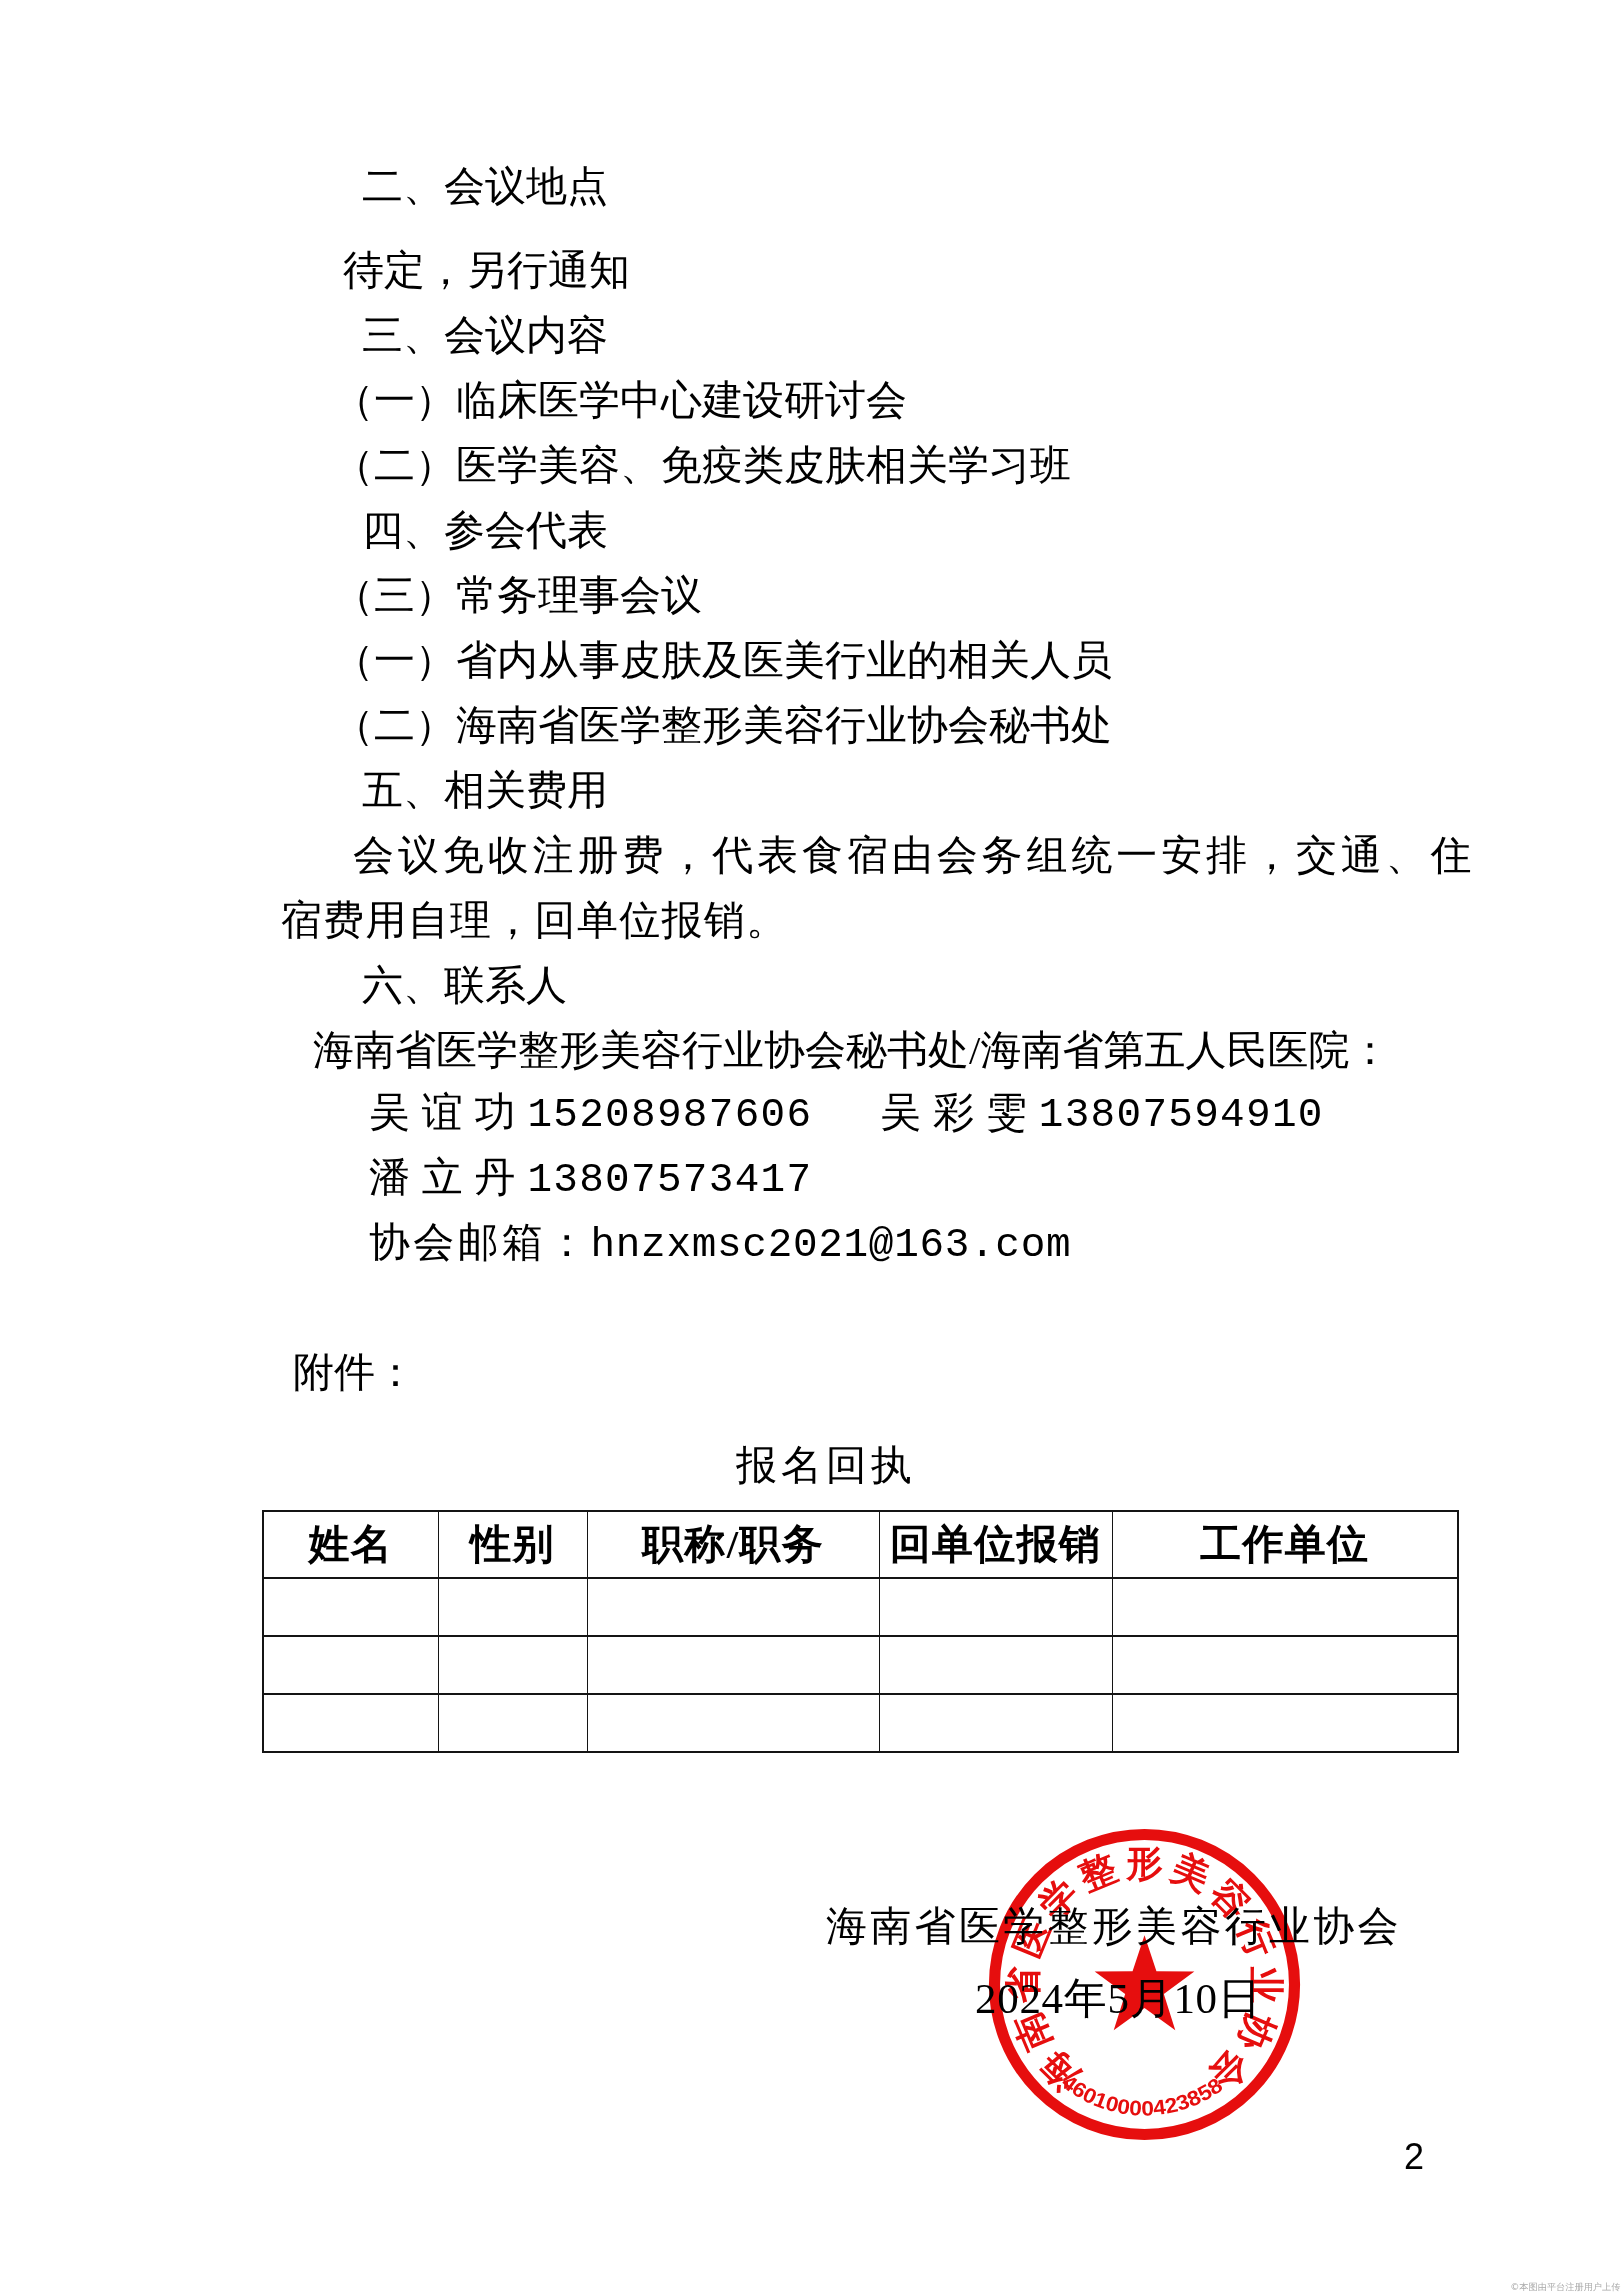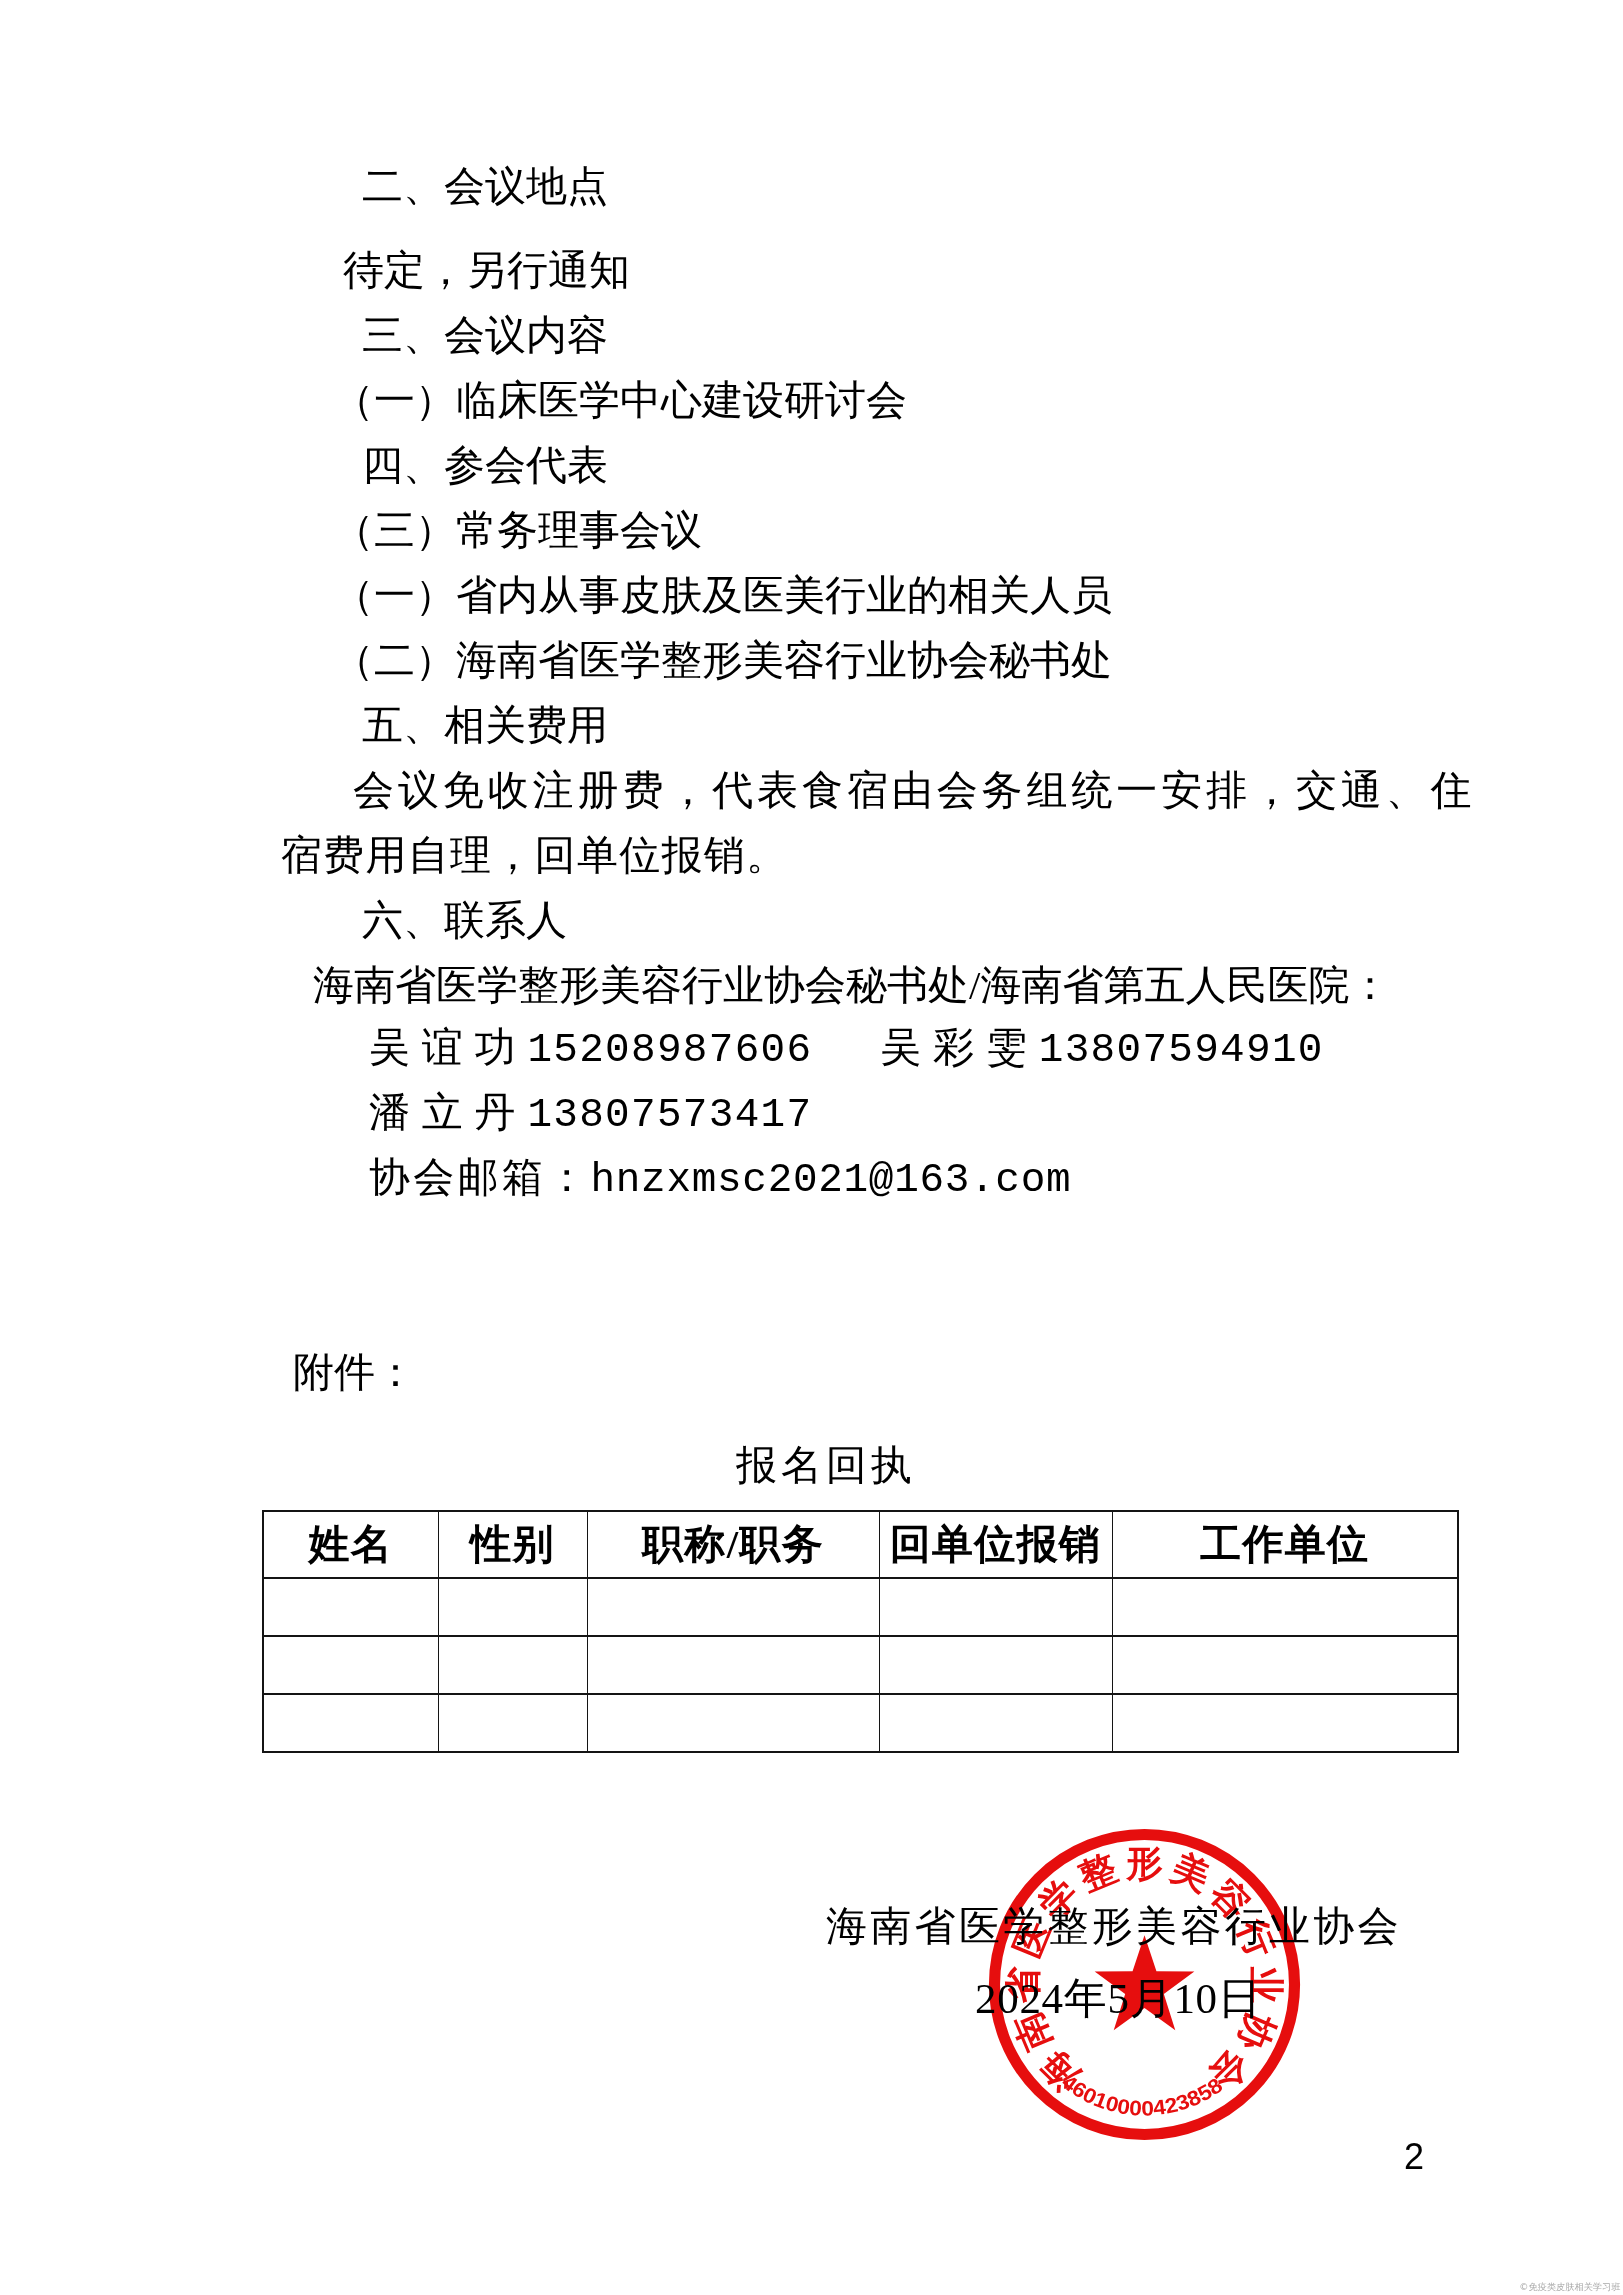--- a/index.html
+++ b/index.html
@@ -61,20 +61,21 @@
 </head>
 <body>
 
 <div class="page">
 
   <main class="body-text">
     <p class="ln i-head">二、会议地点</p>
     <p class="ln i-td gap-after-first">待定，另行通知</p>
     <p class="ln i-head">三、会议内容</p>
     <p class="ln i-item">（一）临床医学中心建设研讨会</p>
+    <p class="ln i-item">（二）医学美容、免疫类皮肤相关学习班</p>
     <p class="ln i-head">四、参会代表</p>
     <p class="ln i-item">（三）常务理事会议</p>
     <p class="ln i-item">（一）省内从事皮肤及医美行业的相关人员</p>
     <p class="ln i-item">（二）海南省医学整形美容行业协会秘书处</p>
     <p class="ln i-head">五、相关费用</p>
     <p class="ln i-fee1">会议免收注册费，代表食宿由会务组统一安排，交通、住</p>
     <p class="ln i-fee2">宿费用自理，回单位报销。</p>
     <p class="ln i-head">六、联系人</p>
     <p class="ln i-chdr">海南省医学整形美容行业协会秘书处/海南省第五人民医院：</p>
     <p class="ln i-cont"><span class="c-name">吴谊功</span><span class="c-phone">15208987606</span><span class="c-gap"></span><span class="c-name">吴彩雯</span><span class="c-phone">13807594910</span></p>
@@ -139,16 +140,16 @@
     <polygon fill="#e60e0e" points="245,170 263.2,224.9 321.1,225.3 274.5,259.6 292,314.7 245,281 198,314.7 215.5,259.6 168.9,225.3 226.8,224.9"></polygon>
     <text font-size="32" font-weight="bold" fill="#e60e0e" font-family="'Liberation Sans','DejaVu Sans',sans-serif">
       <textPath href="#sealNumArc" xlink:href="#sealNumArc" startOffset="0" textLength="270" lengthAdjust="spacingAndGlyphs">46010000423858</textPath>
     </text>
   </svg>
 
   <div class="signature">海南省医学整形美容行业协会</div>
   <div class="date-line">2024年5月10日</div>
 
   <div class="page-num">2</div>
-  <div class="watermark">©免疫类皮肤相关学习班</div>
+  <div class="watermark">©本图由平台注册用户上传</div>
 
 </div>
 
 
 </body></html>

